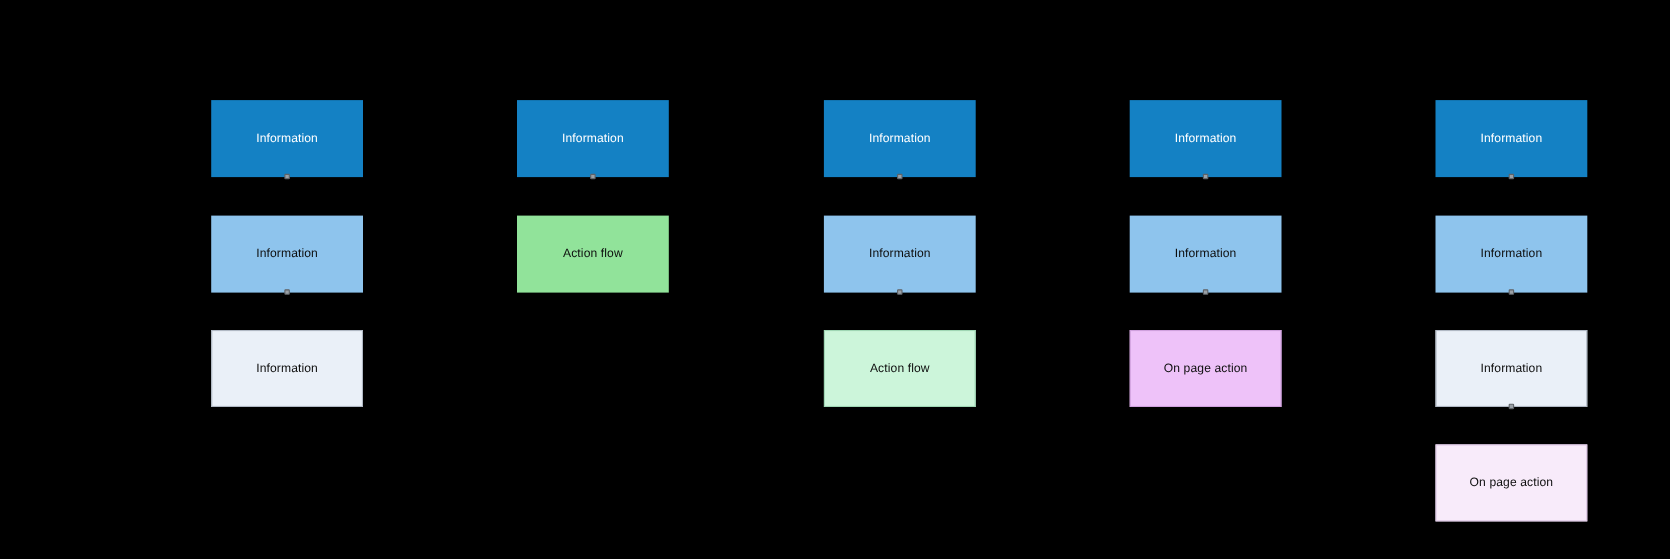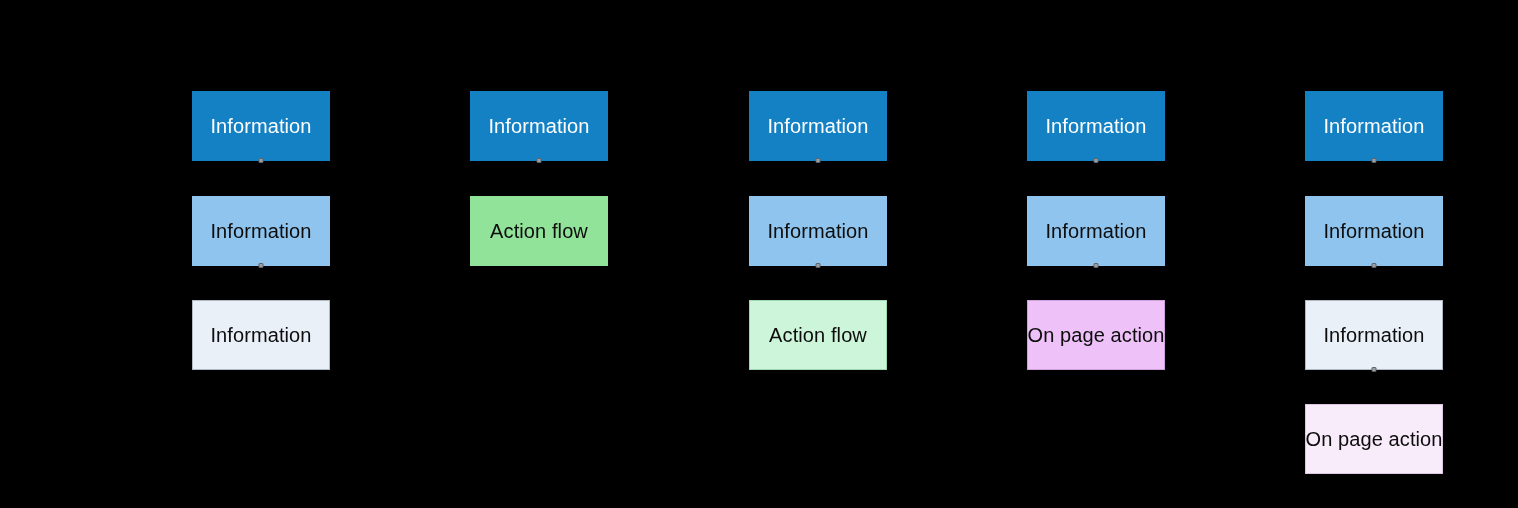--- a/index.html
+++ b/index.html
@@ -22,21 +22,21 @@
   }
   .node {
     position: absolute;
     width: 138px;
     height: 70px;
     box-sizing: border-box;
     display: flex;
     align-items: center;
     justify-content: center;
     text-align: center;
-    font-size: 20px;
+    font-size: 11px;
     line-height: 20px;
     letter-spacing: 0.1px;
     border: 1px solid transparent;
     user-select: none;
   }
   .node .node-label {
     display: block;
     padding: 0 4px;
     white-space: nowrap;
   }

